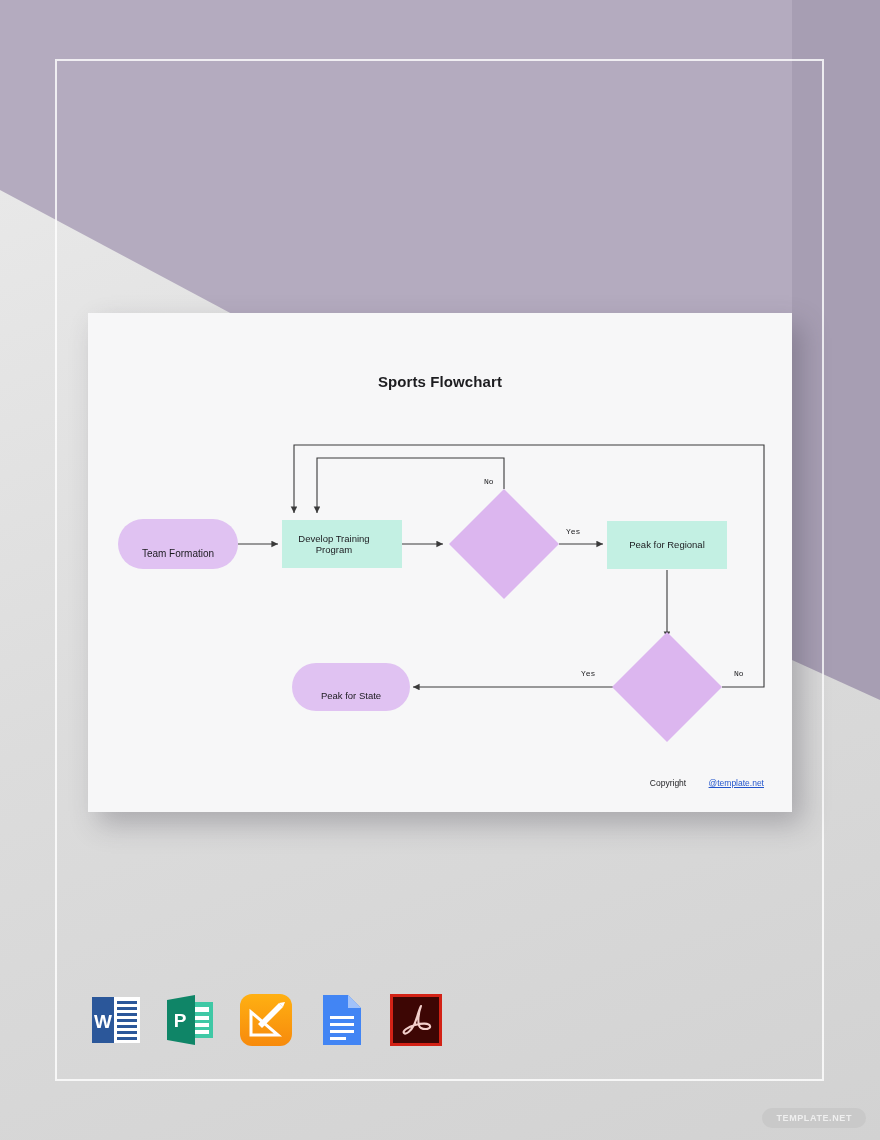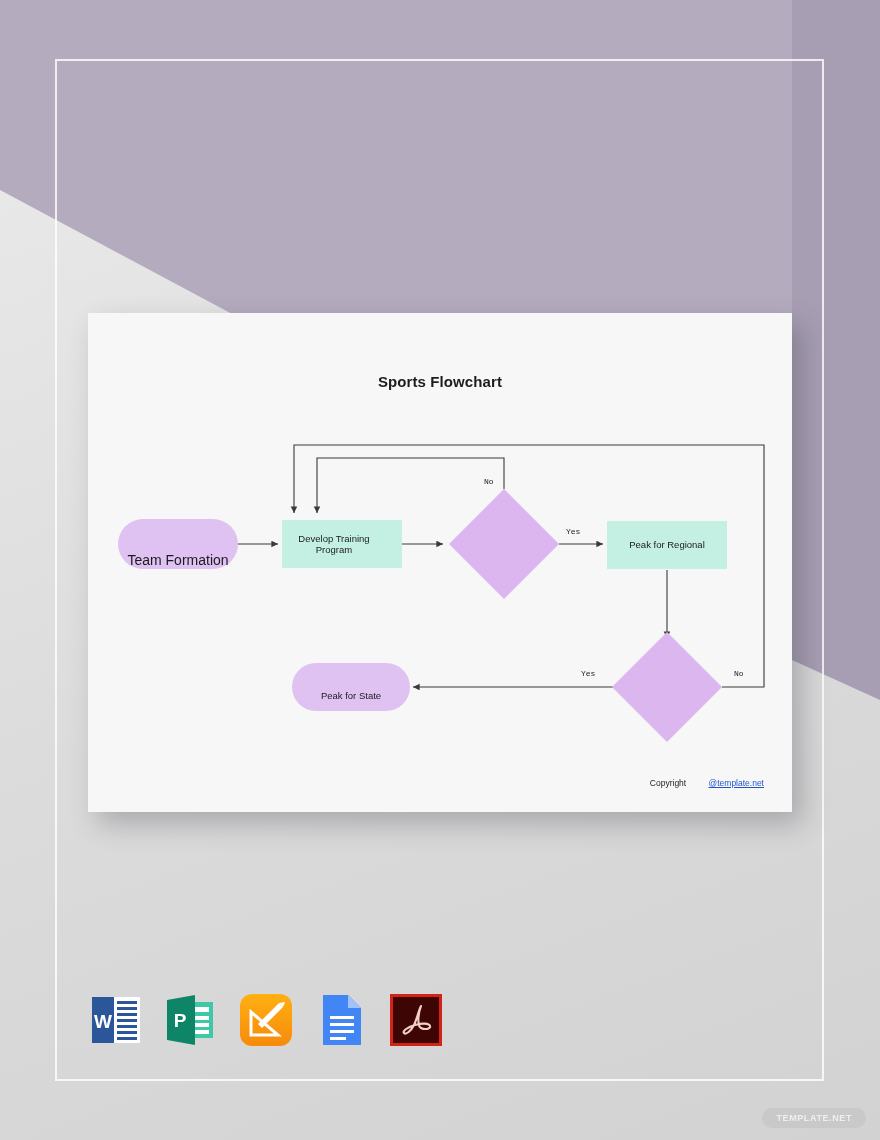--- a/index.html
+++ b/index.html
@@ -205,21 +205,21 @@
 
         <polygon points="416,176 471,231 416,286 361,231" fill="#dcb6ef"></polygon>
 
         <rect x="519" y="208" width="120" height="48" fill="#c3f0e3"></rect>
 
         <polygon points="579,319 634,374 579,429 524,374" fill="#dcb6ef"></polygon>
 
         <rect x="204" y="350" width="118" height="48" rx="24" ry="24" fill="#e0c2f2"></rect>
       </svg>
 
-      <div class="node-label" style="left:30px; top:222px; width:120px; height:50px; font-size:14px;">Team Formation</div>
+      <div class="node-label" style="left:30px; top:216px; width:120px; height:50px; font-size:10px;">Team Formation</div>
 
       <div class="node-label" style="left:194px; top:207px; width:104px; height:48px; font-size:9.5px;">Develop Training Program</div>
 
 
       <div class="node-label" style="left:519px; top:208px; width:120px; height:48px; font-size:9.5px;">Peak for Regional</div>
 
 
       <div class="node-label" style="left:204px; top:350px; width:118px; height:66px; font-size:9.5px;">Peak for State</div>
 
       <div class="edge-label" style="left:396px; top:164px;">No</div>

